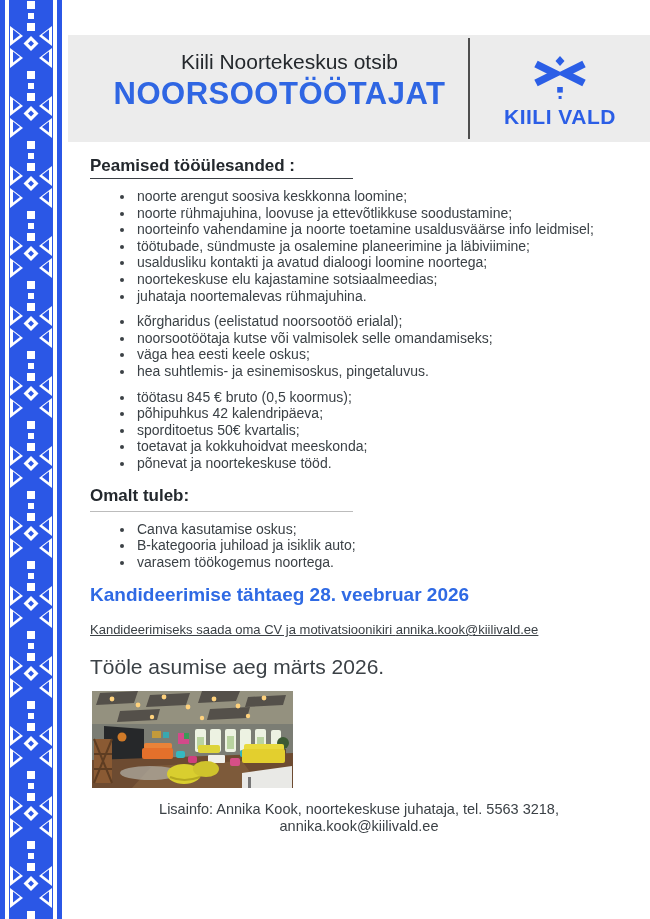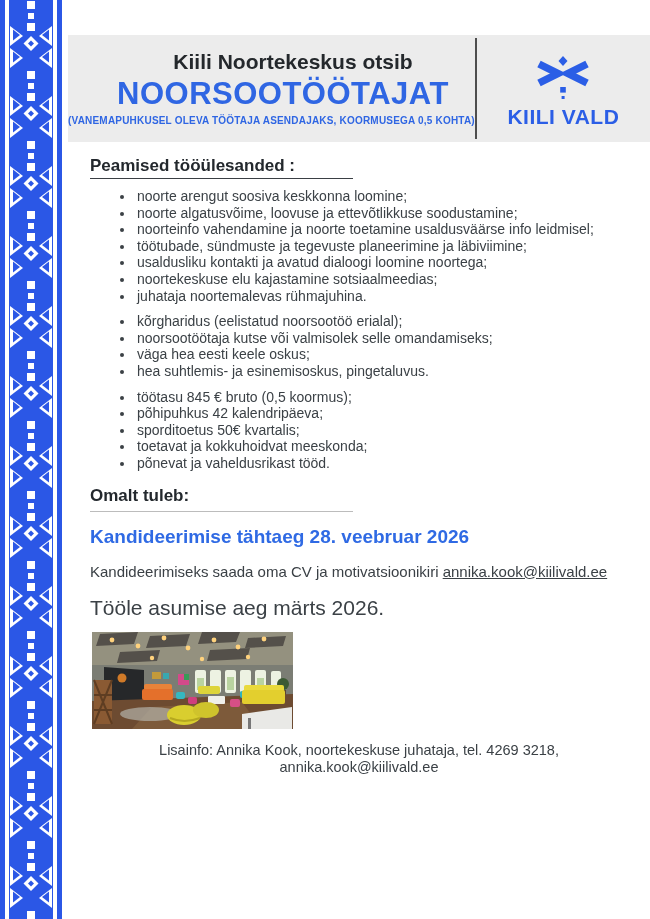--- a/index.html
+++ b/index.html
@@ -18,39 +18,39 @@
 
   
   .header-box {
     margin-top:35px;
     height:107px;
     background:#ececec;
     display:flex;
     align-items:stretch;
   }
   .header-main { flex:1; text-align:center; padding-top:14px; }
-  .pretitle { font-size:21px; font-weight:700; color:#24282c; line-height:26px;padding-left:43px; }
+  .pretitle { font-size:21px; font-weight:400; color:#24282c; line-height:26px;padding-left:43px; }
   .job-title { font-size:31px; font-weight:800; color:#2f66e3; line-height:36px; letter-spacing:0.5px; margin-top:1px;margin-left:23px; }
   .job-subtitle { font-size:10px; font-weight:700; color:#2f66e3; margin-top:3px; white-space:nowrap; letter-spacing:0.2px; }
   .header-divider { width:2px; background:#4e4e4e; margin:3px 0; }
   .header-logo { width:180px; display:flex; flex-direction:column; align-items:center; justify-content:center; padding-top:6px; }
   .logo-text { font-size:21px; font-weight:800; color:#2b5ee6; letter-spacing:0.5px; margin-top:3px; }
 
   
   .body-text { padding:0 16px 0 22px; }
   .section-heading {
     font-size:17px; font-weight:700; color:#23282d;
     width:263px; border-bottom:1px solid #3a3f44;
     padding-bottom:2px; margin:14px 0 0 0; line-height:20px;
   }
   .section-heading.light-rule { border-bottom-color:#bcbcbc; padding-bottom:5px; }
   ul.bullets { margin:9px 0 0 0; padding-left:45px; text-align:justify; }
   ul.bullets li { font-size:14px; line-height:16.6px; margin:0; padding-left:2px; }
   .deadline { font-size:19px; font-weight:700; color:#2f6ae4; margin-top:14px; }
-  .apply-par { font-size:15px; line-height:17.5px; margin-top:15px; text-align:justify; }
+  .apply-par { font-size:13px; line-height:17.5px; margin-top:15px; text-align:justify;text-decoration:underline; }
   .email-link { color:#3b4146; text-decoration:underline; }
   .start-date { font-size:21px; margin-top:16px; }
   .photo-wrap { margin:12px 0 0 2px; width:201px; height:97px; }
 
   
   .footer { text-align:center; font-size:14.5px; line-height:17px; margin-top:13px; color:#3b4146; }
 </style>
 </head>
 <body>
 
@@ -77,64 +77,68 @@
   </defs>
   <rect width="62" height="919" fill="url(#folk)"></rect>
 </svg>
 
 <div class="content">
 
   <div class="header-box">
     <div class="header-main">
       <div class="pretitle">Kiili Noortekeskus otsib</div>
       <div class="job-title">NOORSOOTÖÖTAJAT</div>
-      <div class="job-subtitle">(VANEMAPUHKUSEL OLEVA TÖÖTAJA ASENDAJAKS, KOORMUSEGA 0,5 KOHTA)</div>
     </div>
     <div class="header-divider"></div>
     <div class="header-logo">
       <svg width="62" height="48" viewBox="0 0 62 48">
         <polygon points="31,2 35.5,7 31,12 26.5,7" fill="#2b5ee6"></polygon>
         <path d="M7 10 L26 19.5 L7 29" fill="none" stroke="#2b5ee6" stroke-width="7.5"></path>
         <path d="M55 10 L36 19.5 L55 29" fill="none" stroke="#2b5ee6" stroke-width="7.5"></path>
         <rect x="28.2" y="33" width="5.6" height="5.6" fill="#2b5ee6"></rect>
         <rect x="29.6" y="42" width="3" height="3" fill="#2b5ee6"></rect>
       </svg>
       <div class="logo-text">KIILI VALD</div>
     </div>
   </div>
 
   <div class="body-text">
 
     <h3 class="section-heading">Peamised tööülesanded :</h3>
     <ul class="bullets">
       <li>noorte arengut soosiva keskkonna loomine;</li>
-      <li>noorte algatusvõime, loovuse ja ettevõtlikkuse soodustamine;</li>
+      <li>noorte rühmajuhina, loovuse ja ettevõtlikkuse soodustamine;</li>
       <li>noorteinfo vahendamine ja noorte toetamine usaldusväärse info leidmisel;</li>
-      <li>töötubade, sündmuste ja tegevuste planeerimine ja läbiviimine;</li>
+      <li>töötubade, sündmuste ja osalemine planeerimine ja läbiviimine;</li>
       <li>usaldusliku kontakti ja avatud dialoogi loomine noortega;</li>
       <li>noortekeskuse elu kajastamine sotsiaalmeedias;</li>
       <li>juhataja noortemalevas rühmajuhina.</li>
     </ul>
 
     <ul class="bullets">
       <li>kõrgharidus (eelistatud noorsootöö erialal);</li>
       <li>noorsootöötaja kutse või valmisolek selle omandamiseks;</li>
       <li>väga hea eesti keele oskus;</li>
       <li>hea suhtlemis- ja esinemisoskus, pingetaluvus.</li>
     </ul>
 
     <ul class="bullets">
       <li>töötasu 845 € bruto (0,5 koormus);</li>
       <li>põhipuhkus 42 kalendripäeva;</li>
       <li>sporditoetus 50€ kvartalis;</li>
       <li>toetavat ja kokkuhoidvat meeskonda;</li>
-      <li>põnevat ja vaheldusrikast tööd.</li>
+      <li>põnevat ja noortekeskuse tööd.</li>
     </ul>
 
     <h3 class="section-heading light-rule">Omalt tuleb:</h3>
+    <ul class="bullets">
+      <li>Canva kasutamise oskus;</li>
+      <li>B-kategooria juhiload ja isiklik auto;</li>
+      <li>varasem töökogemus noortega.</li>
+    </ul>
 
     <div class="deadline">Kandideerimise tähtaeg 28. veebruar 2026</div>
 
     <p class="apply-par"><span>Kandideerimiseks saada oma CV ja motivatsioonikiri</span>
 <a class="email-link">annika.kook@kiilivald.ee</a></p>
 
     <div class="start-date">Tööle asumise aeg märts 2026.</div>
 
     <div class="photo-wrap">
       <svg width="201" height="97" viewBox="0 0 201 97" xmlns="http://www.w3.org/2000/svg">
@@ -214,17 +218,17 @@
         <path d="M78 86 Q92 92 108 86" stroke="#b5a81f" stroke-width="2" fill="none"></path>
 
         <polygon points="150,82 200,75 200,97 150,97" fill="#e9e9e6"></polygon>
         <rect x="156" y="86" width="3" height="11" fill="#777"></rect>
       </svg>
     </div>
 
   </div>
 
   <div class="footer">
-    <div>Lisainfo: Annika Kook, noortekeskuse juhataja, tel. 4269 3218,</div>
+    <div>Lisainfo: Annika Kook, noortekeskuse juhataja, tel. 5563 3218,</div>
     <a class="email-link" style="text-decoration:none;">annika.kook@kiilivald.ee</a>
   </div>
 
 </div>
 
 </body></html>

